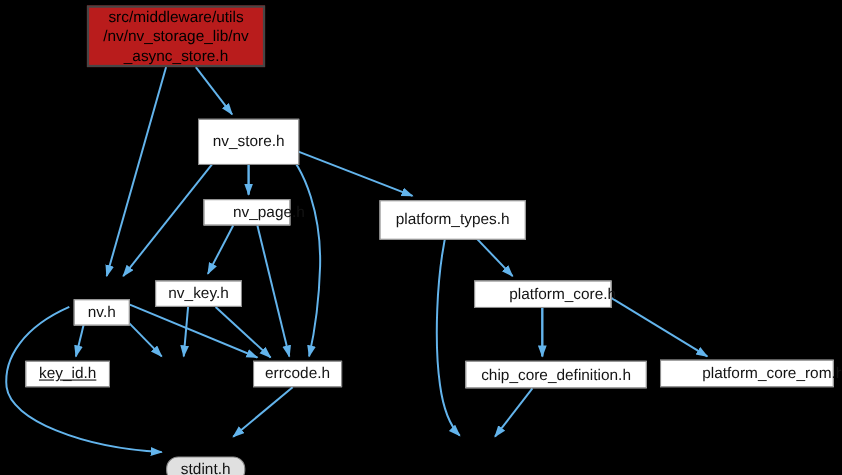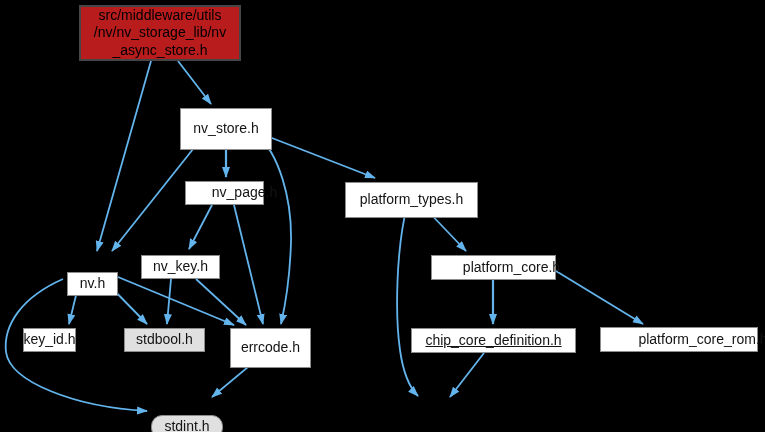--- a/index.html
+++ b/index.html
@@ -88,26 +88,25 @@
   <div class="node" style="left:185px; top:181px; width:79px; height:24px;padding-left:40px;">nv_page.h</div>
 
   <div class="node" style="left:345px; top:182px; width:133px; height:36px;">platform_types.h</div>
 
   <div class="node" style="left:67px; top:255px; width:51px; height:24px;margin-top:17px;">nv.h</div>
 
   <div class="node" style="left:141px; top:255px; width:79px; height:24px;">nv_key.h</div>
 
   <div class="node" style="left:431px; top:255px; width:125px; height:25px;padding-left:36px;">platform_core.h</div>
 
-  <div class="node" style="left:23px; top:328px; width:53px; height:24px;">key_id.h</div>
+  <div class="node" style="left:23px; top:328px; width:77px; height:24px;text-decoration:underline;">key_id.h</div>
 
-  <div class="node system" style="left:124px; top:328px; width:81px; height:24px;">stdbool.h</div>
 
-  <div class="node" style="left:230px; top:328px; width:81px; height:40px;">errcode.h</div>
+  <div class="node" style="left:230px; top:328px; width:81px; height:24px;">errcode.h</div>
 
-  <div class="node" style="left:411px; top:328px; width:165px; height:25px;text-decoration:underline;">chip_core_definition.h</div>
+  <div class="node" style="left:423px; top:328px; width:165px; height:25px;">chip_core_definition.h</div>
 
   <div class="node" style="left:600px; top:327px; width:158px; height:25px;padding-left:48px;">platform_core_rom.h</div>
 
   <div class="node system" style="left:151px; top:415px; width:72px; height:24px;border-radius:11px;">stdint.h</div>
 
 
 </div>
 
 </body></html>

